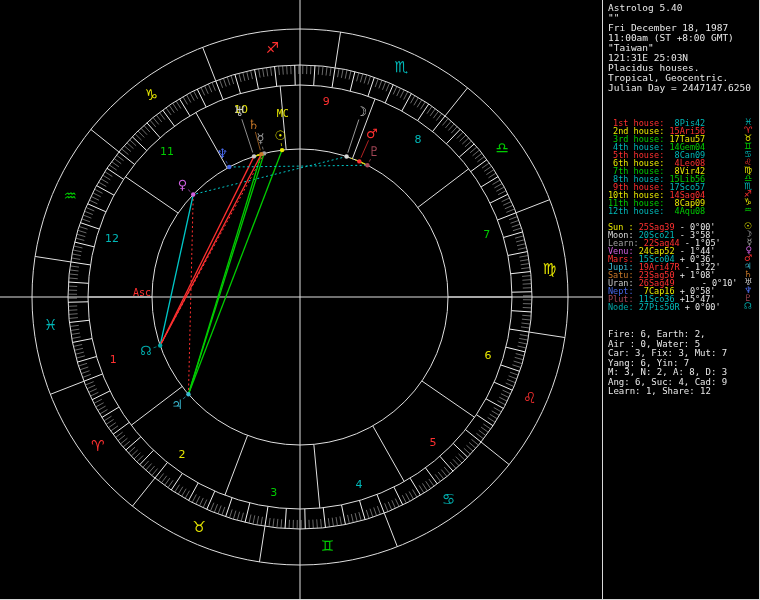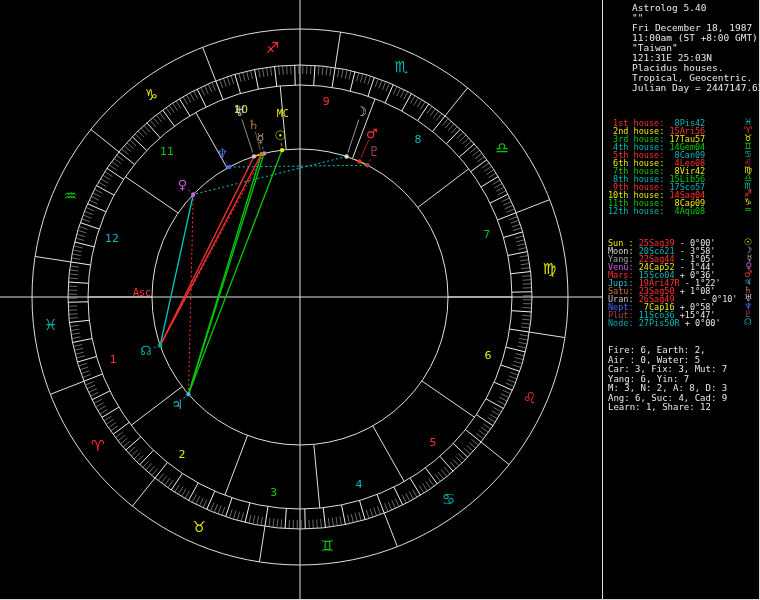--- a/index.html
+++ b/index.html
@@ -4,24 +4,24 @@
 <style>
   * { margin:0; padding:0; box-sizing:border-box; }
   html,body { background:#000; }
   body { width:760px; height:600px; overflow:hidden; font-family:"DejaVu Sans Mono",monospace; }
   #window { position:relative; width:760px; height:600px; background:#000;
             border-right:1px solid #d8d8d8; border-bottom:1px solid #d8d8d8; }
   #chart-area { position:absolute; left:0; top:0; width:602px; height:600px; }
   #wheel-svg { display:block; }
   #sidebar { position:absolute; left:602px; top:0; width:158px; height:600px;
              border-left:1px solid #d8d8d8; padding:3px 0 0 5px; color:#e8e8e8; }
-  .hline { font-size:9.5px; line-height:10px; white-space:pre; color:#e8e8e8;margin-left:24px; }
+  .hline { font-size:9.5px; line-height:10px; white-space:pre; color:#e8e8e8; }
   .list  { position:relative; }
   #houses  { margin-top:26px; }
-  #planets { margin-top:24px; }
+  #planets { margin-top:8px; }
   #stats   { margin-top:19px; }
   .row { position:relative; font-size:8.5px; line-height:8px; height:8px; white-space:pre; }
   .row .g { position:absolute; right:8px; top:-1px;
             font-family:"DejaVu Sans",sans-serif; font-size:9px; line-height:8px; }
   .sline { font-size:9px; line-height:9.5px; white-space:pre; color:#e8e8e8; }
 </style>
 </head>
 <body>
 
 <div id="window">
@@ -541,21 +541,21 @@
         <div class="row"><span style="color: rgb(0, 204, 0);"> 7th house:</span><span style="color: rgb(232, 232, 0);">  8Vir42</span><span class="g" style="color: rgb(232, 232, 0);">♍</span></div>
         <div class="row"><span style="color: rgb(0, 184, 184);"> 8th house:</span><span style="color: rgb(0, 204, 0);"> 15Lib56</span><span class="g" style="color: rgb(0, 204, 0);">♎</span></div>
         <div class="row"><span style="color: rgb(255, 48, 48);"> 9th house:</span><span style="color: rgb(0, 184, 184);"> 17Sco57</span><span class="g" style="color: rgb(0, 184, 184);">♏</span></div>
         <div class="row"><span style="color: rgb(232, 232, 0);">10th house:</span><span style="color: rgb(255, 48, 48);"> 14Sag04</span><span class="g" style="color: rgb(255, 48, 48);">♐</span></div>
         <div class="row"><span style="color: rgb(0, 204, 0);">11th house:</span><span style="color: rgb(232, 232, 0);">  8Cap09</span><span class="g" style="color: rgb(232, 232, 0);">♑</span></div>
         <div class="row"><span style="color: rgb(0, 184, 184);">12th house:</span><span style="color: rgb(0, 204, 0);">  4Aqu08</span><span class="g" style="color: rgb(0, 204, 0);">♒</span></div>
       </div>
     <div id="planets" class="list">
         <div class="row"><span style="color: rgb(232, 232, 0);">Sun :</span><span style="color: rgb(255, 48, 48);"> 25Sag39</span><span style="color: rgb(232, 232, 232);"> - 0°00'</span><span class="g" style="color: rgb(232, 232, 0);">☉</span></div>
         <div class="row"><span style="color: rgb(216, 216, 216);">Moon:</span><span style="color: rgb(0, 184, 184);"> 20Sco21</span><span style="color: rgb(232, 232, 232);"> - 3°58'</span><span class="g" style="color: rgb(216, 216, 216);">☽</span></div>
-        <div class="row"><span style="color: rgb(160, 160, 160);">Yang:</span><span style="color: rgb(255, 48, 48);"> 22Sag44</span><span style="color: rgb(232, 232, 232);"> - 1°05'</span><span class="g" style="color: rgb(160, 160, 160);">☿</span></div>
+        <div class="row"><span style="color: rgb(160, 160, 160);">Learn:</span><span style="color: rgb(255, 48, 48);"> 22Sag44</span><span style="color: rgb(232, 232, 232);"> - 1°05'</span><span class="g" style="color: rgb(160, 160, 160);">☿</span></div>
         <div class="row"><span style="color: rgb(208, 96, 224);">Venu:</span><span style="color: rgb(232, 232, 0);"> 24Cap52</span><span style="color: rgb(232, 232, 232);"> - 1°44'</span><span class="g" style="color: rgb(208, 96, 224);">♀</span></div>
         <div class="row"><span style="color: rgb(255, 48, 48);">Mars:</span><span style="color: rgb(0, 184, 184);"> 15Sco04</span><span style="color: rgb(232, 232, 232);"> + 0°36'</span><span class="g" style="color: rgb(255, 48, 48);">♂</span></div>
         <div class="row"><span style="color: rgb(56, 184, 208);">Jupi:</span><span style="color: rgb(255, 48, 48);"> 19Ari47R</span><span style="color: rgb(232, 232, 232);"> - 1°22'</span><span class="g" style="color: rgb(56, 184, 208);">♃</span></div>
         <div class="row"><span style="color: rgb(200, 120, 40);">Satu:</span><span style="color: rgb(255, 48, 48);"> 23Sag50</span><span style="color: rgb(232, 232, 232);"> + 1°08'</span><span class="g" style="color: rgb(200, 120, 40);">♄</span></div>
         <div class="row"><span style="color: rgb(200, 200, 200);">Uran:</span><span style="color: rgb(255, 48, 48);"> 26Sag49</span><span style="color: rgb(232, 232, 232); padding-left: 22px;"> - 0°10'</span><span class="g" style="color: rgb(200, 200, 200);">♅</span></div>
         <div class="row"><span style="color: rgb(72, 104, 232);">Nept:</span><span style="color: rgb(232, 232, 0);">  7Cap16</span><span style="color: rgb(232, 232, 232);"> + 0°58'</span><span class="g" style="color: rgb(72, 104, 232);">♆</span></div>
         <div class="row"><span style="color: rgb(168, 72, 88);">Plut:</span><span style="color: rgb(0, 184, 184);"> 11Sco36</span><span style="color: rgb(232, 232, 232);"> +15°47'</span><span class="g" style="color: rgb(168, 72, 88);">♇</span></div>
         <div class="row"><span style="color: rgb(0, 168, 168);">Node:</span><span style="color: rgb(0, 184, 184);"> 27Pis50R</span><span style="color: rgb(232, 232, 232);"> + 0°00'</span><span class="g" style="color: rgb(0, 168, 168);">☊</span></div>
       </div>
 

